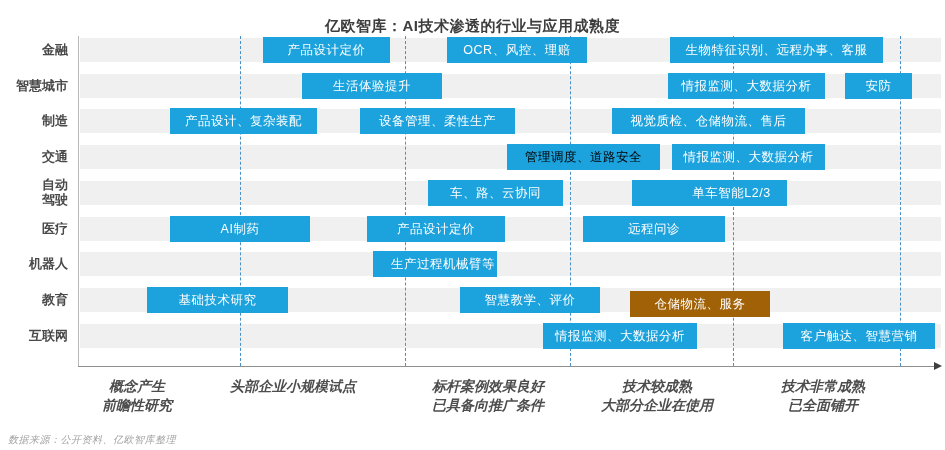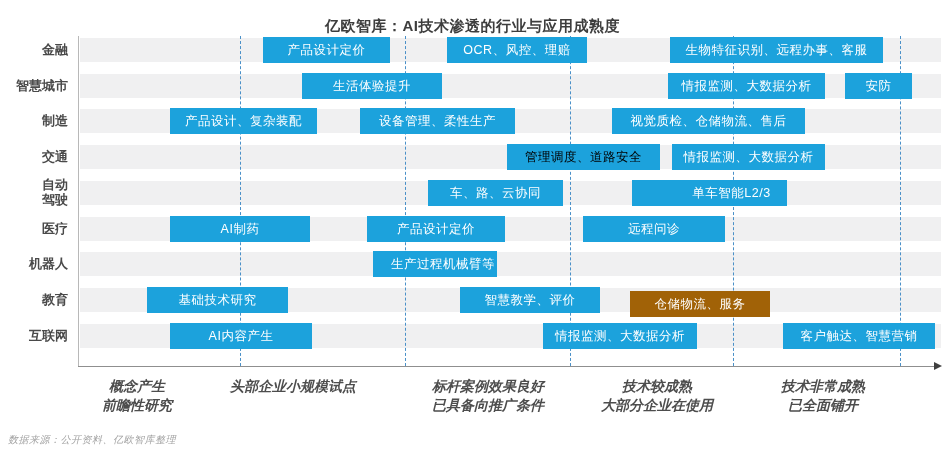--- a/index.html
+++ b/index.html
@@ -142,21 +142,20 @@
       <div class="row-stripe" style="top: 252px; background: rgb(240, 240, 241);"></div>
       <div class="row-label" style="top: 264px; transform: translateY(-50%);">机器人</div>
       <div class="bar" style="top: 251px; left: 373px; width: 124px; background: rgb(28, 162, 220); color: rgb(255, 255, 255); z-index: 2; padding-left: 16px;">生产过程机械臂等</div>
       <div class="bar" style="top: 251px; left: 630px; width: 140px; background: #a16207; color: rgb(255, 255, 255); z-index: 2; margin-top: 40px;">仓储物流、服务</div>
       <div class="row-stripe" style="top: 288px; background: rgb(240, 240, 241);"></div>
       <div class="row-label" style="top: 300px; transform: translateY(-50%);">教育</div>
       <div class="bar" style="top: 287px; left: 147px; width: 141px; background: rgb(28, 162, 220); color: rgb(255, 255, 255); z-index: 2;">基础技术研究</div>
       <div class="bar" style="top: 287px; left: 460px; width: 140px; background: rgb(28, 162, 220); color: rgb(255, 255, 255); z-index: 2;">智慧教学、评价</div>
       <div class="row-stripe" style="top: 324px; background: rgb(240, 240, 241);"></div>
       <div class="row-label" style="top: 336px; transform: translateY(-50%);">互联网</div>
-      <div class="bar" style="top: 323px; left: 170px; width: 142px; background: rgb(28, 162, 220); color: rgb(255, 255, 255); z-index: 2;">AI内容产生</div>
       <div class="bar" style="top: 323px; left: 543px; width: 154px; background: rgb(28, 162, 220); color: rgb(255, 255, 255); z-index: 2;">情报监测、大数据分析</div>
       <div class="bar" style="top: 323px; left: 783px; width: 152px; background: rgb(28, 162, 220); color: rgb(255, 255, 255); z-index: 2;">客户触达、智慧营销</div>
       <div class="dashed-line" style="left: 240px; border-left-color: rgb(74, 144, 200);"></div>
       <div class="dashed-line" style="left: 405px; border-left-color: rgb(74, 144, 200);"></div>
       <div class="dashed-line" style="left: 570px; border-left-color: rgb(74, 144, 200);"></div>
       <div class="dashed-line" style="left: 733px; border-left-color: rgb(74, 144, 200);"></div>
       <div class="dashed-line" style="left: 900px; border-left-color: rgb(74, 144, 200);"></div>
       <div class="stage-label" style="left: 137px;">概念产生
 前瞻性研究</div>
       <div class="stage-label" style="left: 293px;">头部企业小规模试点</div>

